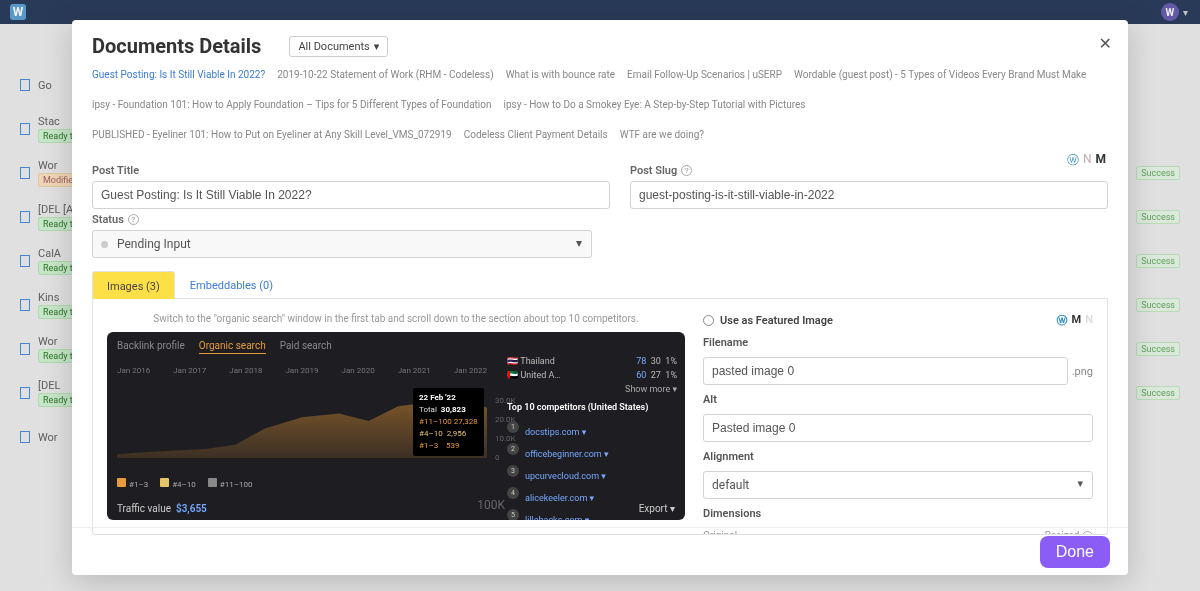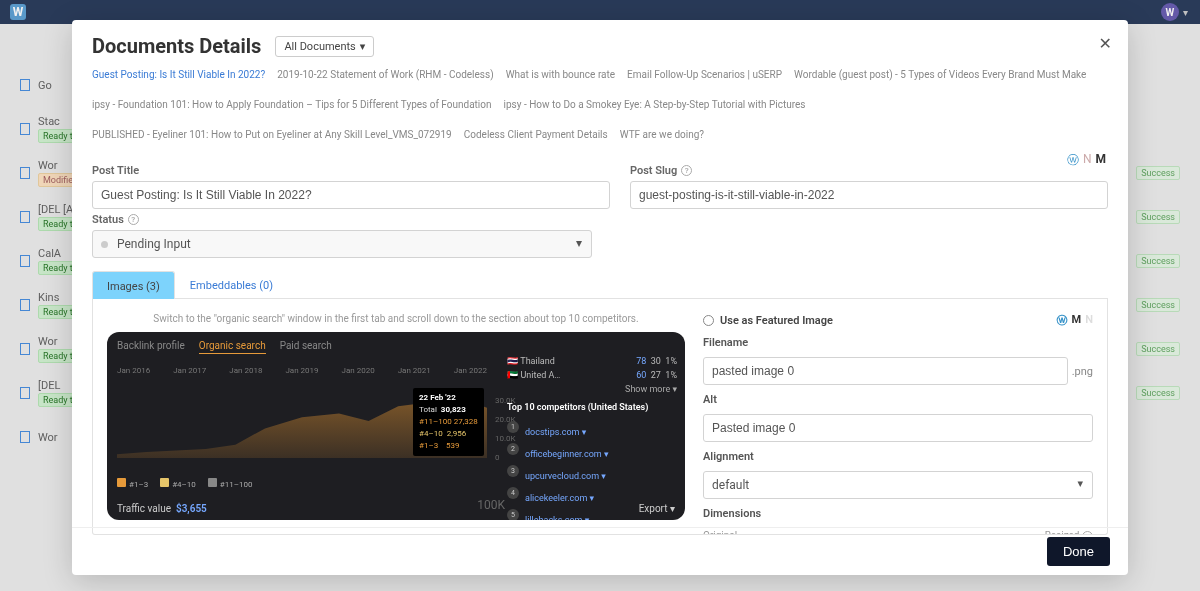--- a/index.html
+++ b/index.html
@@ -57,21 +57,21 @@
     padding-top:20px;
   }
   .modal {
     width:1056px; height:555px; background:#fff; border-radius:4px;
     box-shadow:0 6px 30px rgba(0,0,0,.18);
     display:flex;flex-direction:column;
     position:relative;
   }
   .modal-header {
     padding:14px 20px 8px;
-    display:flex;align-items:center;gap:14px;
+    display:flex;align-items:center;gap:28px;
   }
   .modal-title { font-size:20px; font-weight:700; color:#333; }
   .all-docs-btn {
     border:1px solid #ccc;border-radius:3px;padding:3px 8px;font-size:11px;color:#444;
     display:inline-flex;align-items:center;gap:4px;cursor:pointer;background:#fff;
   }
   .close-btn { position:absolute;right:16px;top:14px;font-size:16px;color:#555;cursor:pointer;}
   .doc-links {
     padding:0 20px 10px; font-size:10px; line-height:18px; color:#888;
     display:flex;flex-wrap:wrap;gap:12px;
@@ -89,28 +89,28 @@
     border:1px solid #d3d3d3;border-radius:3px;padding:6px 8px;font-size:12px;background:#fff;color:#555;
   }
   .select { appearance:none;position:relative;background:#f8f8f8;cursor:pointer; }
   .select-wrap{position:relative;}
   .select-wrap::after{content:"▾";position:absolute;right:10px;top:6px;color:#555;pointer-events:none;}
   .status-dot { width:7px;height:7px;border-radius:50%;background:#ccc;display:inline-block;margin-right:6px;vertical-align:middle;}
   .icon-strip { position:absolute; right:22px; top:132px; display:flex;gap:4px; font-size:12px;}
   .icon-strip span{color:#888;}
   .tabs { margin:8px 20px 0; border-bottom:1px solid #e2e2e2; display:flex; }
   .tab { padding:8px 14px 6px;border:1px solid transparent;border-bottom:none;font-size:11px;cursor:pointer;color:#777; }
-  .tab.active { border-color:#e2e2e2;border-top-left-radius:3px;border-top-right-radius:3px;background:#7dd3fc;color:#444;position:relative;top:1px;}
+  .tab.active { border-color:#e2e2e2;border-top-left-radius:3px;border-top-right-radius:3px;background:#fde047;color:#444;position:relative;top:1px;}
   .tab.inactive { color:#3a7bd5; }
   .panel { margin:0 20px; border:1px solid #e2e2e2;border-top:none;border-radius:0 0 3px 3px;
            padding:14px; display:flex; gap:18px; height:236px; overflow:hidden;}
   .panel-left { flex:1 1 auto; display:flex;flex-direction:column;gap:8px; }
   .hint { font-size:10px;color:#999;text-align:center; }
   .screencap {
-    flex:1; background:#1e1e22; border-radius:12px; padding:8px 10px 22px; color:#ccc;
+    flex:1; background:#1e1e22; border-radius:6px; padding:8px 10px 22px; color:#ccc;
     font-size:9px; position:relative; overflow:hidden;
   }
   .cap-tabs { display:flex;gap:14px;color:#888;font-size:10px;margin-bottom:6px;}
   .cap-tabs .ct.active{ color:#e69a3a;border-bottom:1px solid #e69a3a;padding-bottom:2px;}
   .cap-chart { position:relative; height:108px; width:370px; }
   .cap-chart .area { position:absolute;left:0;bottom:16px;right:0;height:74px;
     background:linear-gradient(180deg,rgba(230,150,50,.55),rgba(230,150,50,.15));
     clip-path: polygon(0% 95%,8% 92%,16% 90%,24% 88%,32% 82%,40% 60%,50% 45%,60% 40%,68% 50%,76% 30%,84% 25%,92% 18%,100% 32%,100% 100%,0% 100%);
   }
   .cap-xaxis { display:flex;justify-content:space-between;font-size:8px;color:#777;margin-top:12px;}
@@ -134,21 +134,21 @@
   .cap-bottom .tv{color:#76a8ff;font-weight:600;}
   .panel-right { width:390px; display:flex;flex-direction:column;gap:8px;font-size:11px; }
   .featured { display:flex;align-items:center;gap:6px;font-weight:600;color:#444; }
   .radio { width:11px;height:11px;border:1px solid #888;border-radius:50%;display:inline-block;}
   .pr-icons { margin-left:auto;display:flex;gap:4px;color:#aaa;}
   .field-sm-label{ font-size:11px;color:#555;font-weight:600;}
   .input-group{display:flex;align-items:center;gap:4px;}
   .input-suffix{color:#888;font-size:11px;}
   .dim-row{display:flex;justify-content:space-between;color:#999;font-size:10px;padding-top:2px;}
   .footer { position:absolute;left:0;right:0;bottom:0;height:48px;border-top:1px solid #eee;display:flex;align-items:center;justify-content:flex-end;padding:0 18px;}
-  .done-btn{background:#0f172a;color:#fff;border:none;border-radius:3px;padding:7px 16px;font-size:13px;cursor:pointer;}
+  .done-btn{background:#8b5cf6;color:#fff;border:none;border-radius:8px;padding:7px 16px;font-size:16px;cursor:pointer;}
 </style>
 </head>
 <body>
 
 <div class="topbar">
   <div class="logo">W</div>
   <div class="avatar">W</div>
   <span class="caret">▾</span>
 </div>
 

